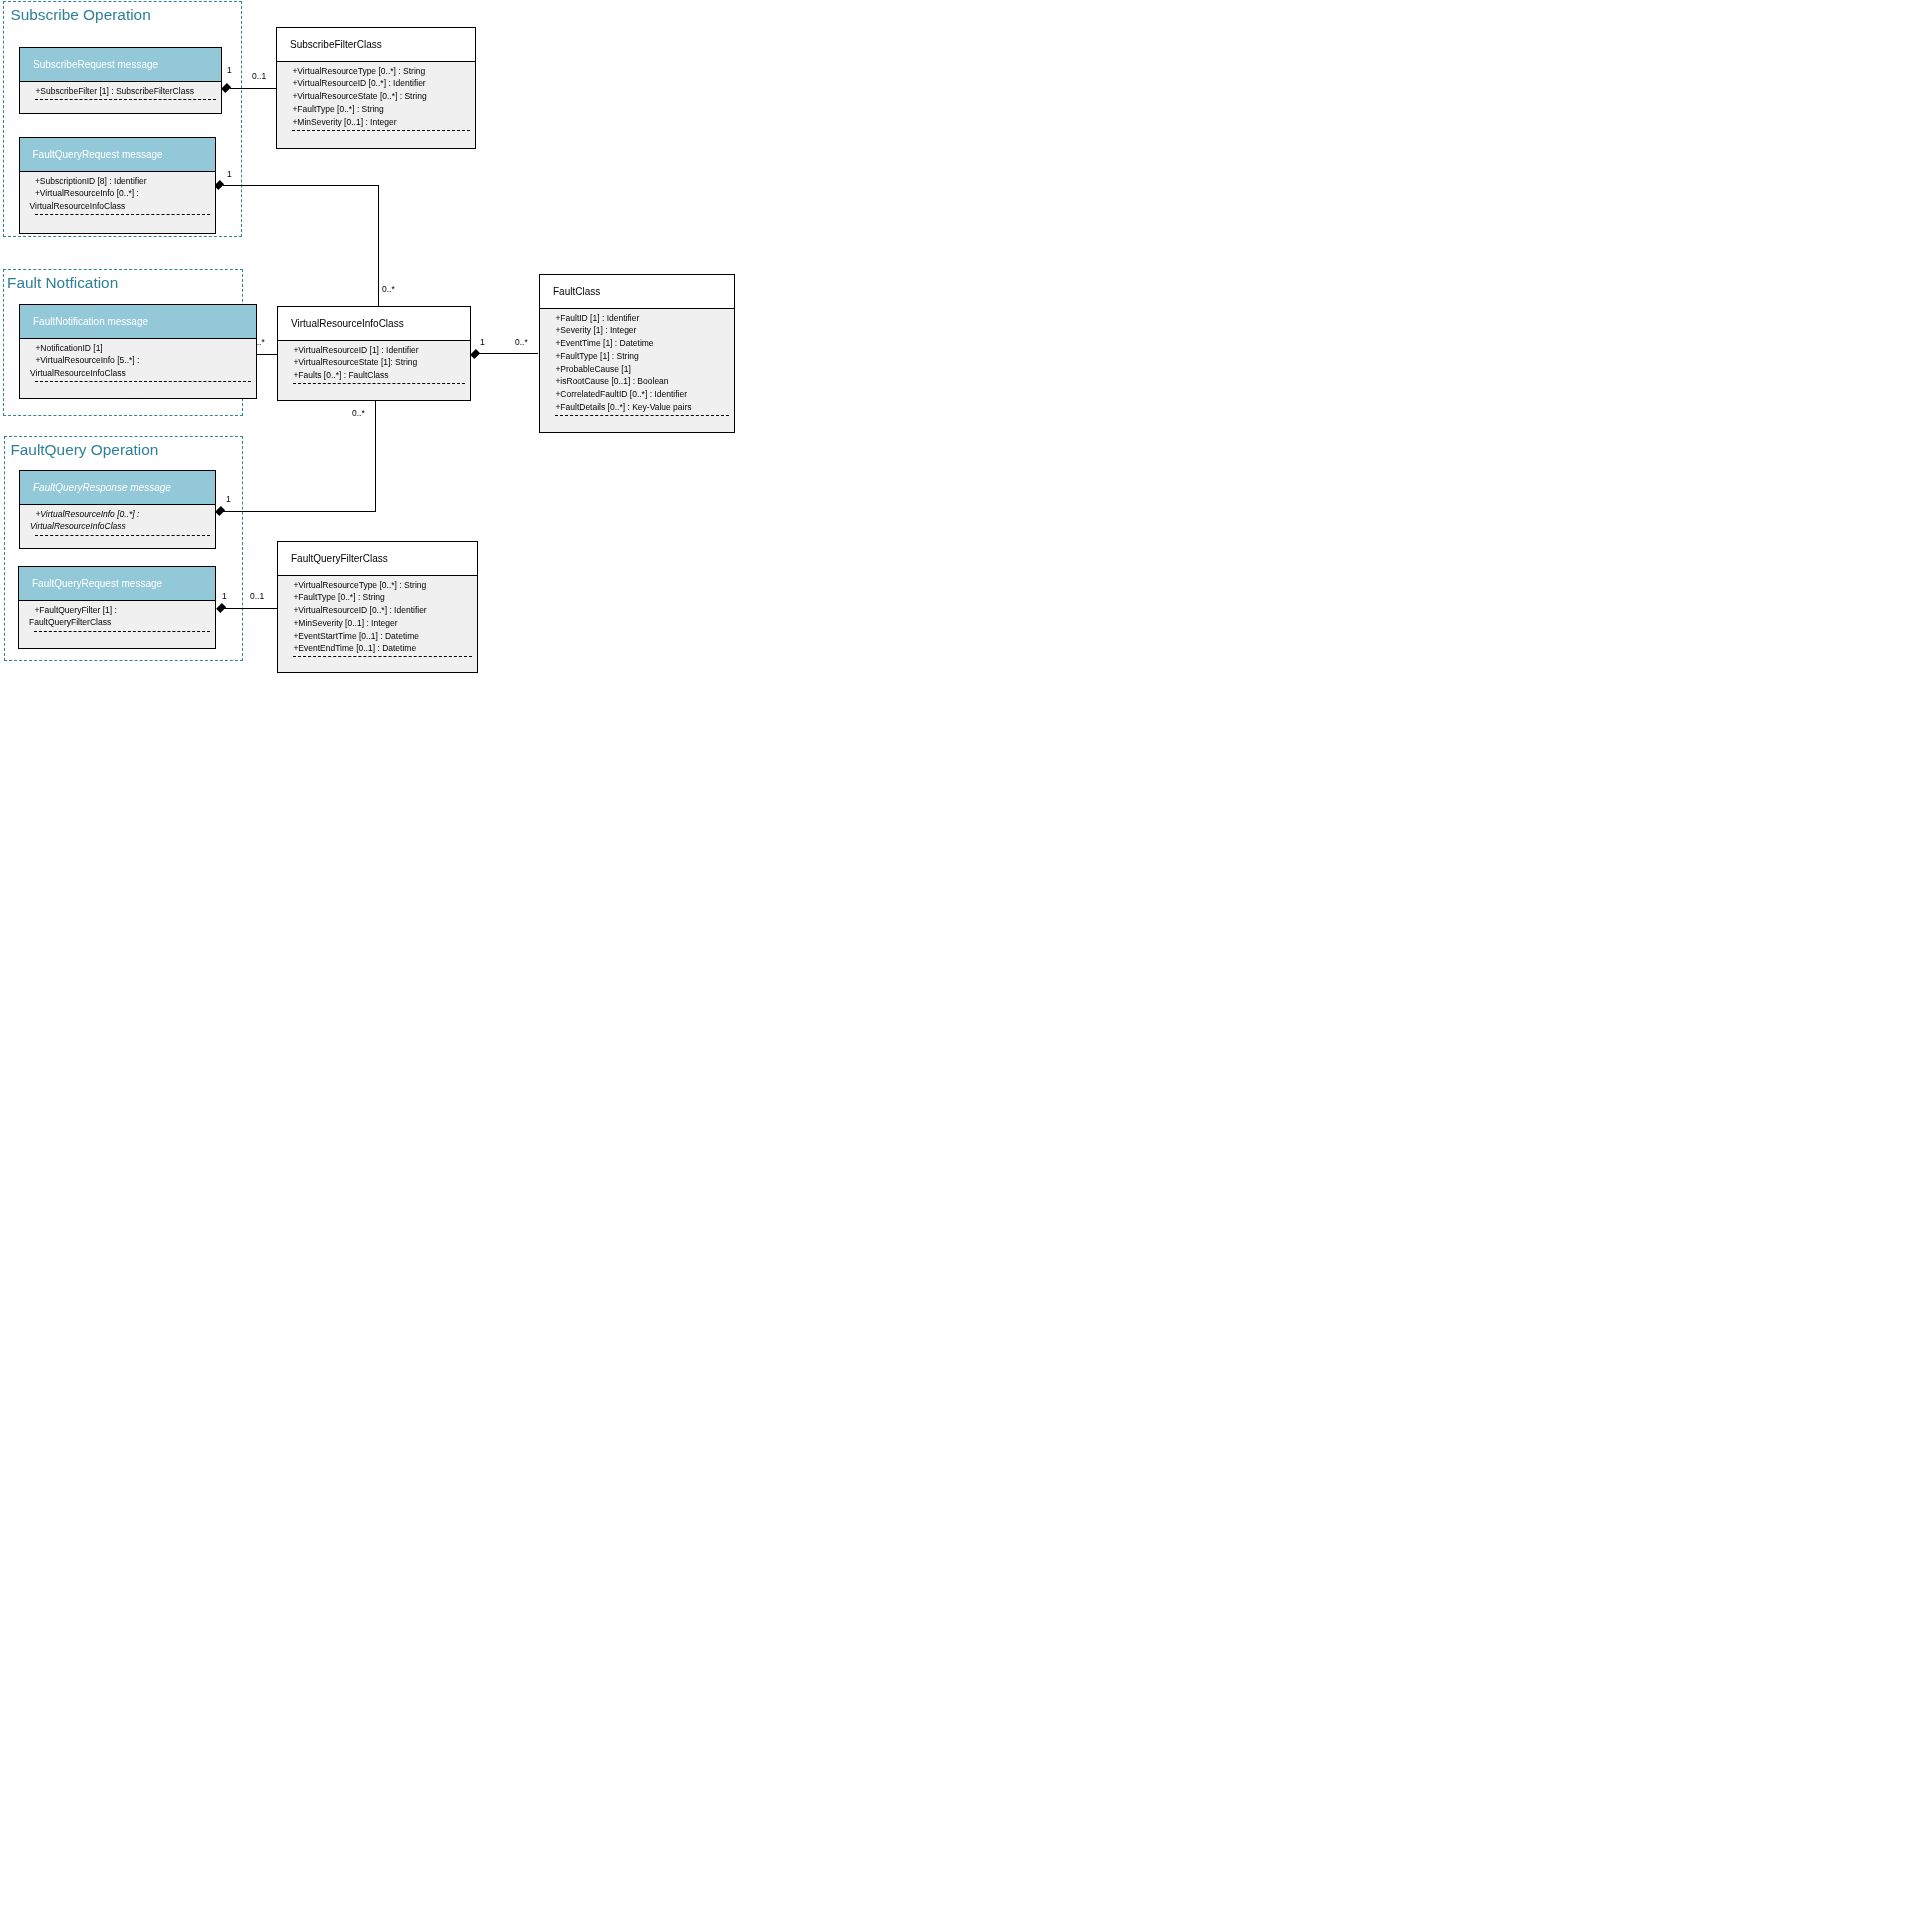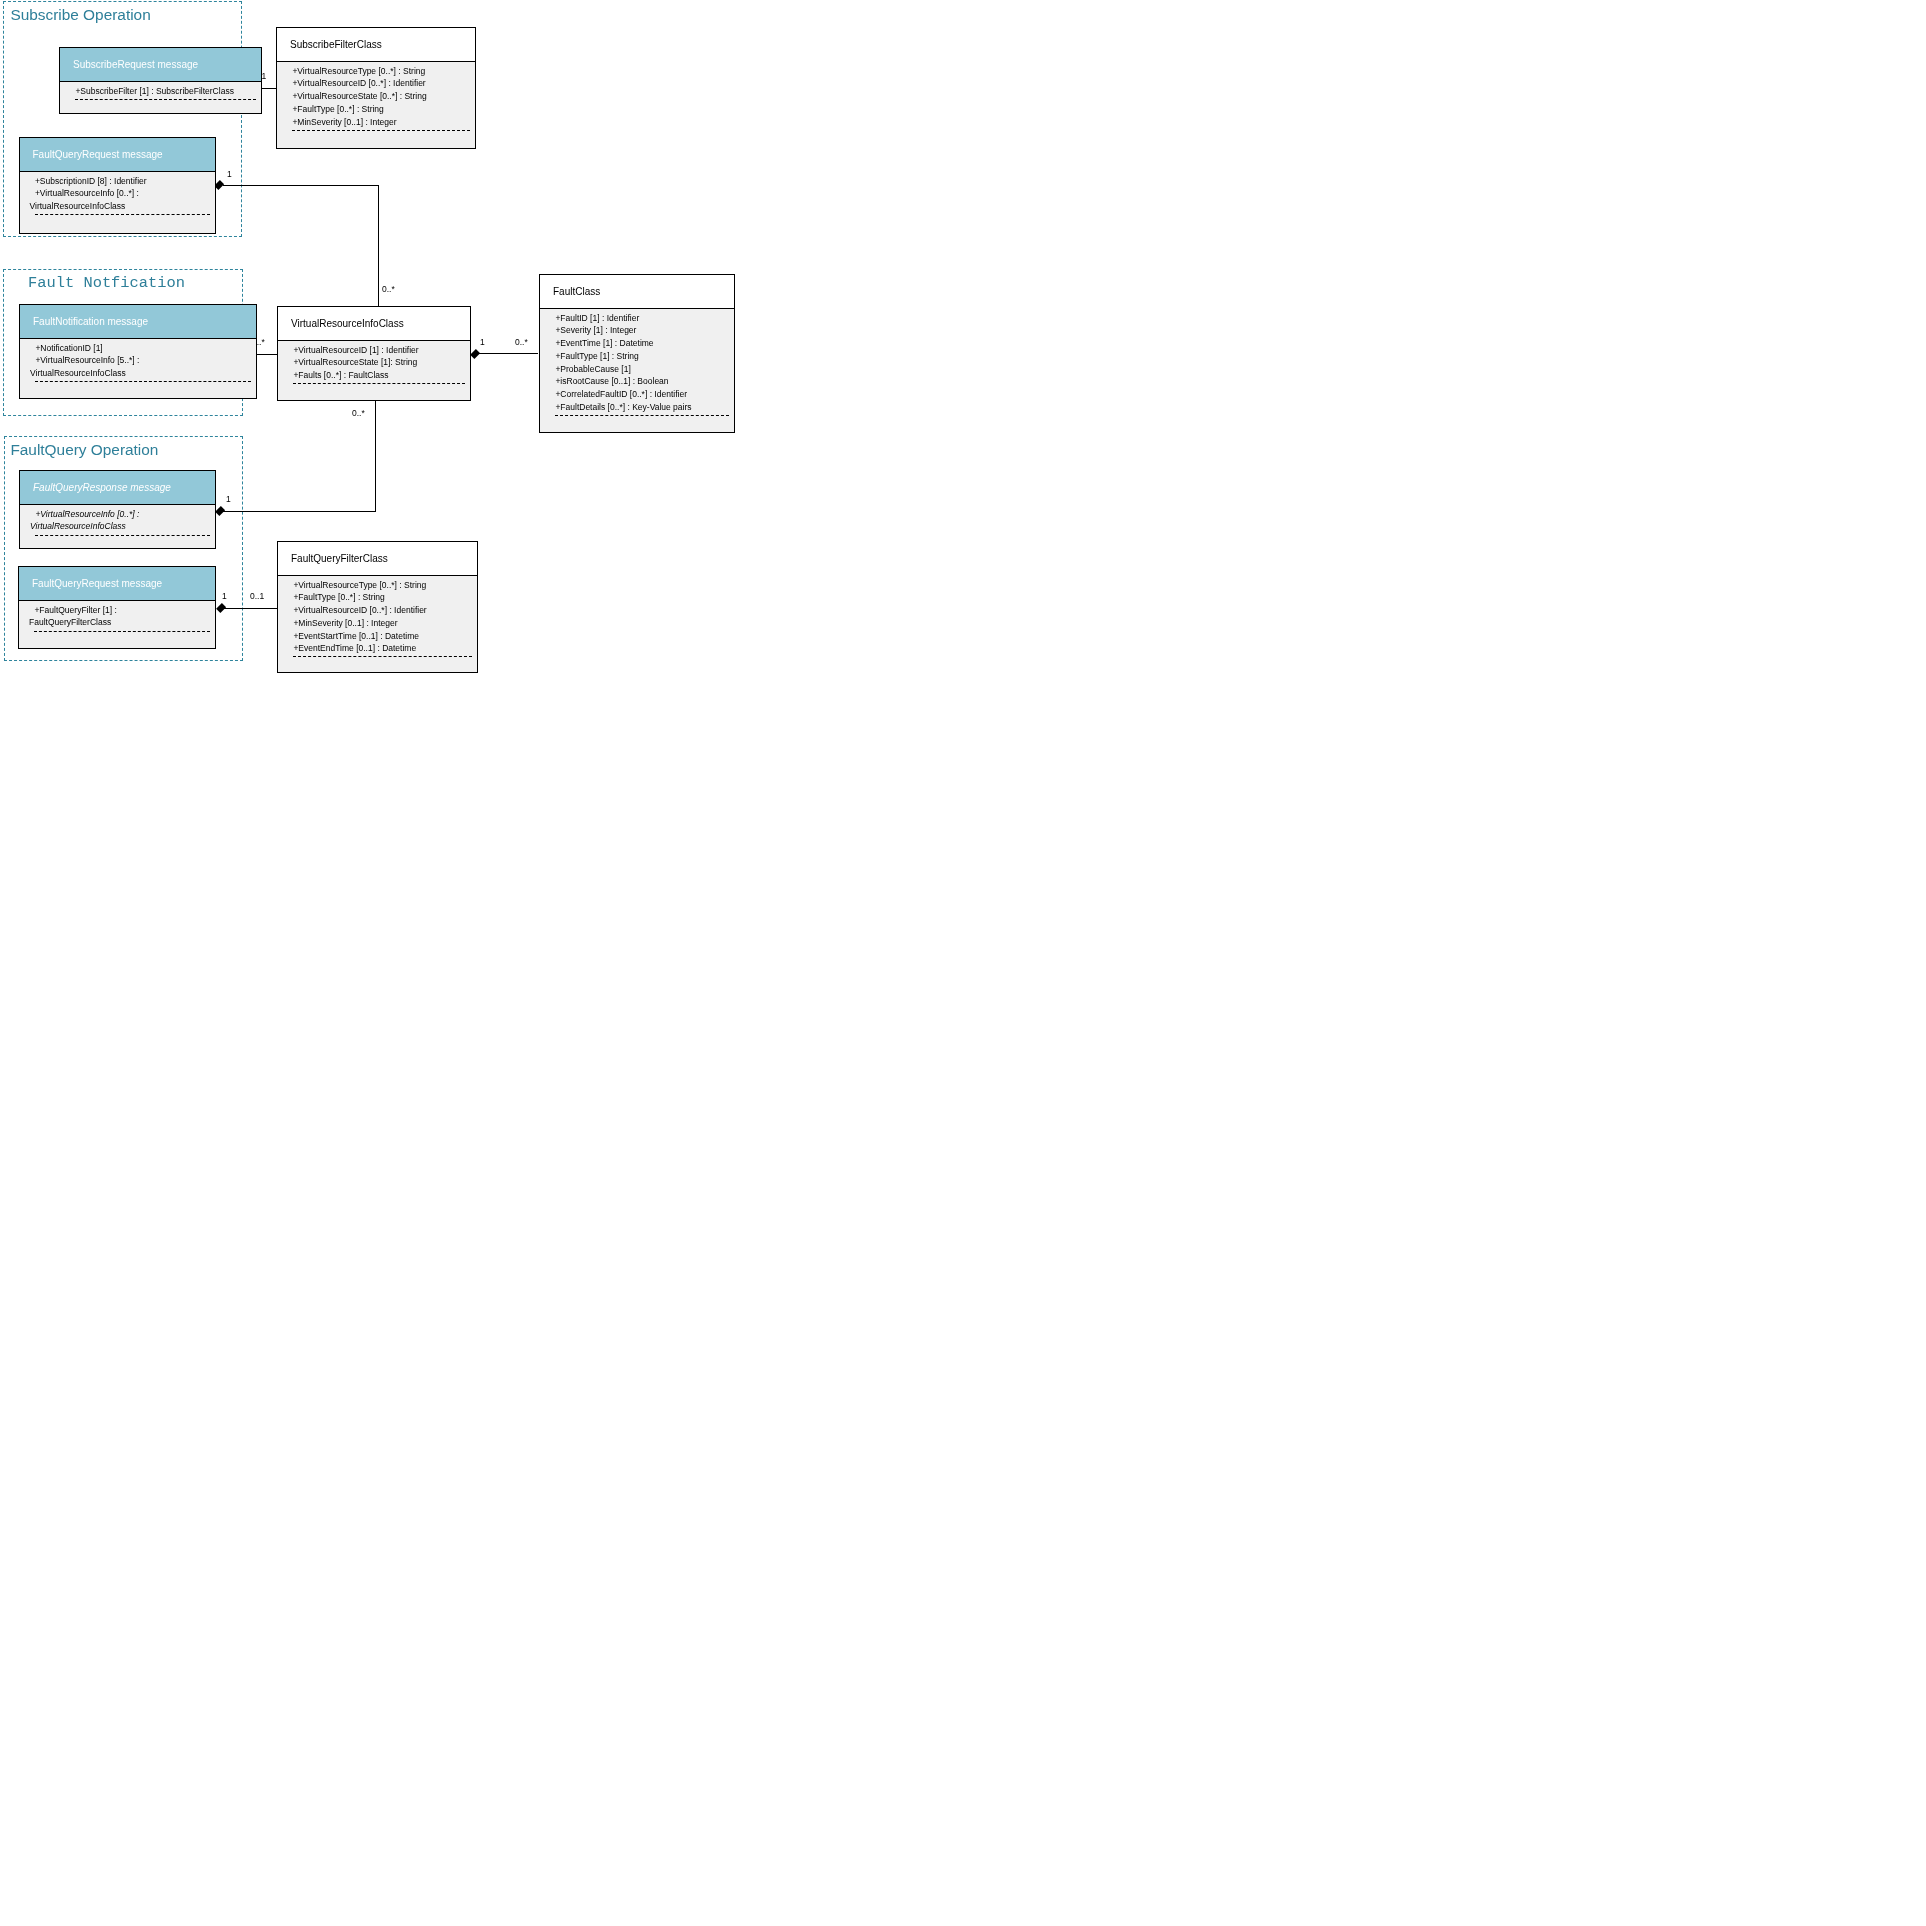--- a/index.html
+++ b/index.html
@@ -27,21 +27,21 @@
 </style>
 </head>
 <body>
 
 <div id="canvas">
 
   <div class="section" style="left:3.1px;top:1.2px;width:237px;height:234px;"></div>
   <div class="section-title" style="left:10.4px;top:6.2px;">Subscribe Operation</div>
 
   <div class="section" style="left:3.1px;top:269px;width:238px;height:145px;"></div>
-  <div class="section-title" style="left:28px;top:274px;font-family:Liberation Mono, monospace;">Fault Notfication</div>
+  <div class="section-title" style="left:7px;top:274px;">Fault Notfication</div>
 
   <div class="section" style="left:3.5px;top:436px;width:237px;height:223px;"></div>
   <div class="section-title" style="left:10.4px;top:441px;">FaultQuery Operation</div>
 
   <div class="hline" style="left:230px;top:88px;width:46px;"></div>
   <div class="diamond" style="left:223px;top:85px;"></div>
   <div class="mult" style="left:227px;top:65px;">1</div>
   <div class="mult" style="left:252px;top:71px;">0..1</div>
 
   <div class="hline" style="left:223px;top:185px;width:156px;"></div>
@@ -64,21 +64,21 @@
   <div class="vline" style="left:375px;top:401px;height:111px;"></div>
   <div class="diamond" style="left:217px;top:508px;"></div>
   <div class="mult" style="left:226px;top:494px;">1</div>
   <div class="mult" style="left:352px;top:408px;">0..*</div>
 
   <div class="hline" style="left:224px;top:608px;width:53px;"></div>
   <div class="diamond" style="left:218px;top:605px;"></div>
   <div class="mult" style="left:222px;top:591px;">1</div>
   <div class="mult" style="left:250px;top:591px;">0..1</div>
 
-  <div class="uml" style="left:19px;top:47px;width:203px;height:67px;margin-left:40px;">
+  <div class="uml" style="left:19px;top:47px;width:203px;height:67px;">
     <div class="head">
       <span>SubscribeRequest message</span>
     </div>
     <div class="attrs">
       <div class="attr">+SubscribeFilter [1] : SubscribeFilterClass</div>
       <div class="sep"></div>
     </div>
   </div>
 
   <div class="uml plain" style="left:276px;top:27px;width:200px;height:122px;">

